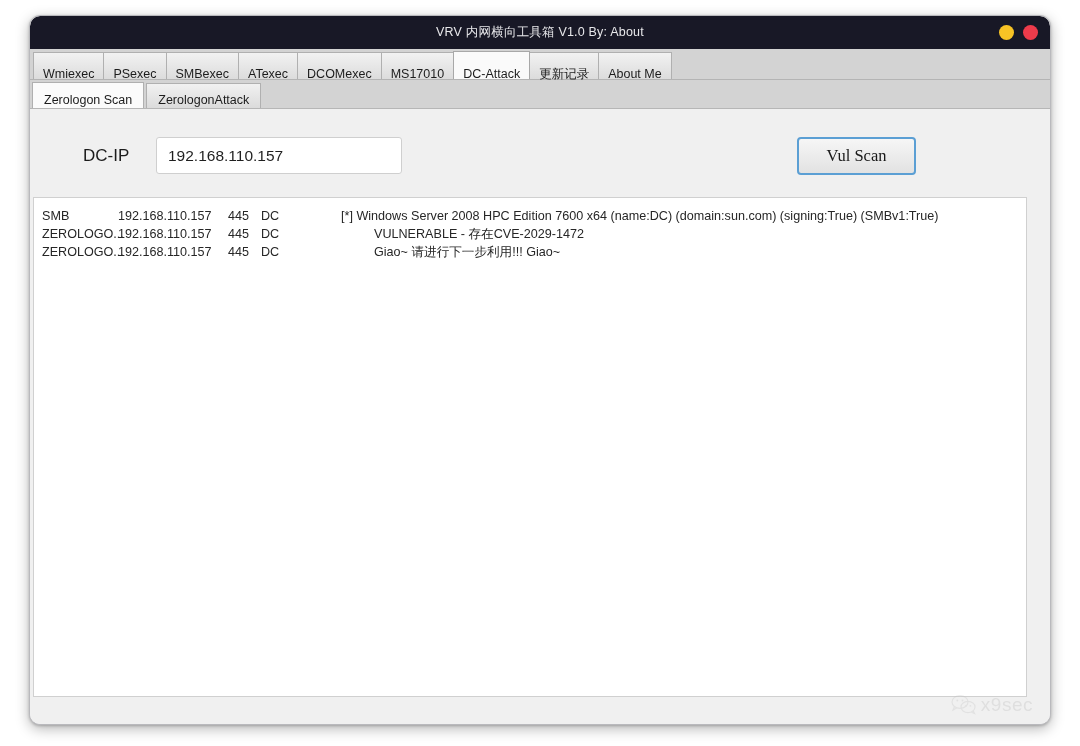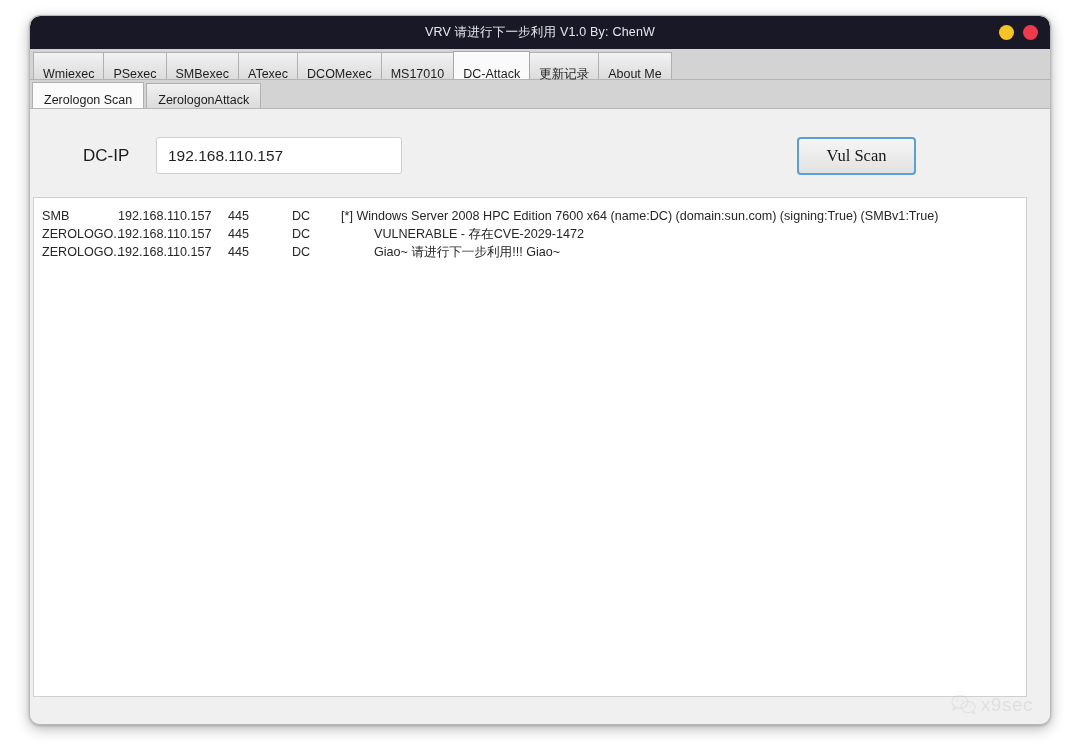--- a/index.html
+++ b/index.html
@@ -198,21 +198,21 @@
     display: flex;
     font-size: 12.6px;
     color: #262626;
     line-height: 18px;
     white-space: nowrap;
     padding-left: 8px;
   }
   .col-proto { width: 76px; flex: 0 0 76px; }
   .col-ip    { width: 110px; flex: 0 0 110px; }
   .col-port  { width: 33px; flex: 0 0 33px; }
-  .col-host  { width: 80px; flex: 0 0 80px; text-align: center; }
+  .col-host  { width: 80px; flex: 0 0 80px; }
   .col-msg   { flex: 1 1 auto; }
   .out-line.indented .col-msg { padding-left: 33px; }
 
   
   #watermark {
     position: absolute;
     right: 17px;
     bottom: 8px;
     display: flex;
     align-items: center;
@@ -226,21 +226,21 @@
     color: #b9b9b9;
     letter-spacing: .5px;
   }
 </style>
 </head>
 <body>
 
 <div id="app-window">
 
   <div id="titlebar">
-    <span id="titlebar-text">VRV 请进行下一步利用 V1.0 By: ChenW</span>
+    <span id="titlebar-text">VRV 内网横向工具箱 V1.0 By: About</span>
     <div class="win-controls">
       <span class="win-dot dot-yellow"></span>
       <span class="win-dot dot-red"></span>
     </div>
   </div>
 
   <div id="main-tabbar">
     <div class="tab">Wmiexec</div>
     <div class="tab">PSexec</div>
     <div class="tab">SMBexec</div>

